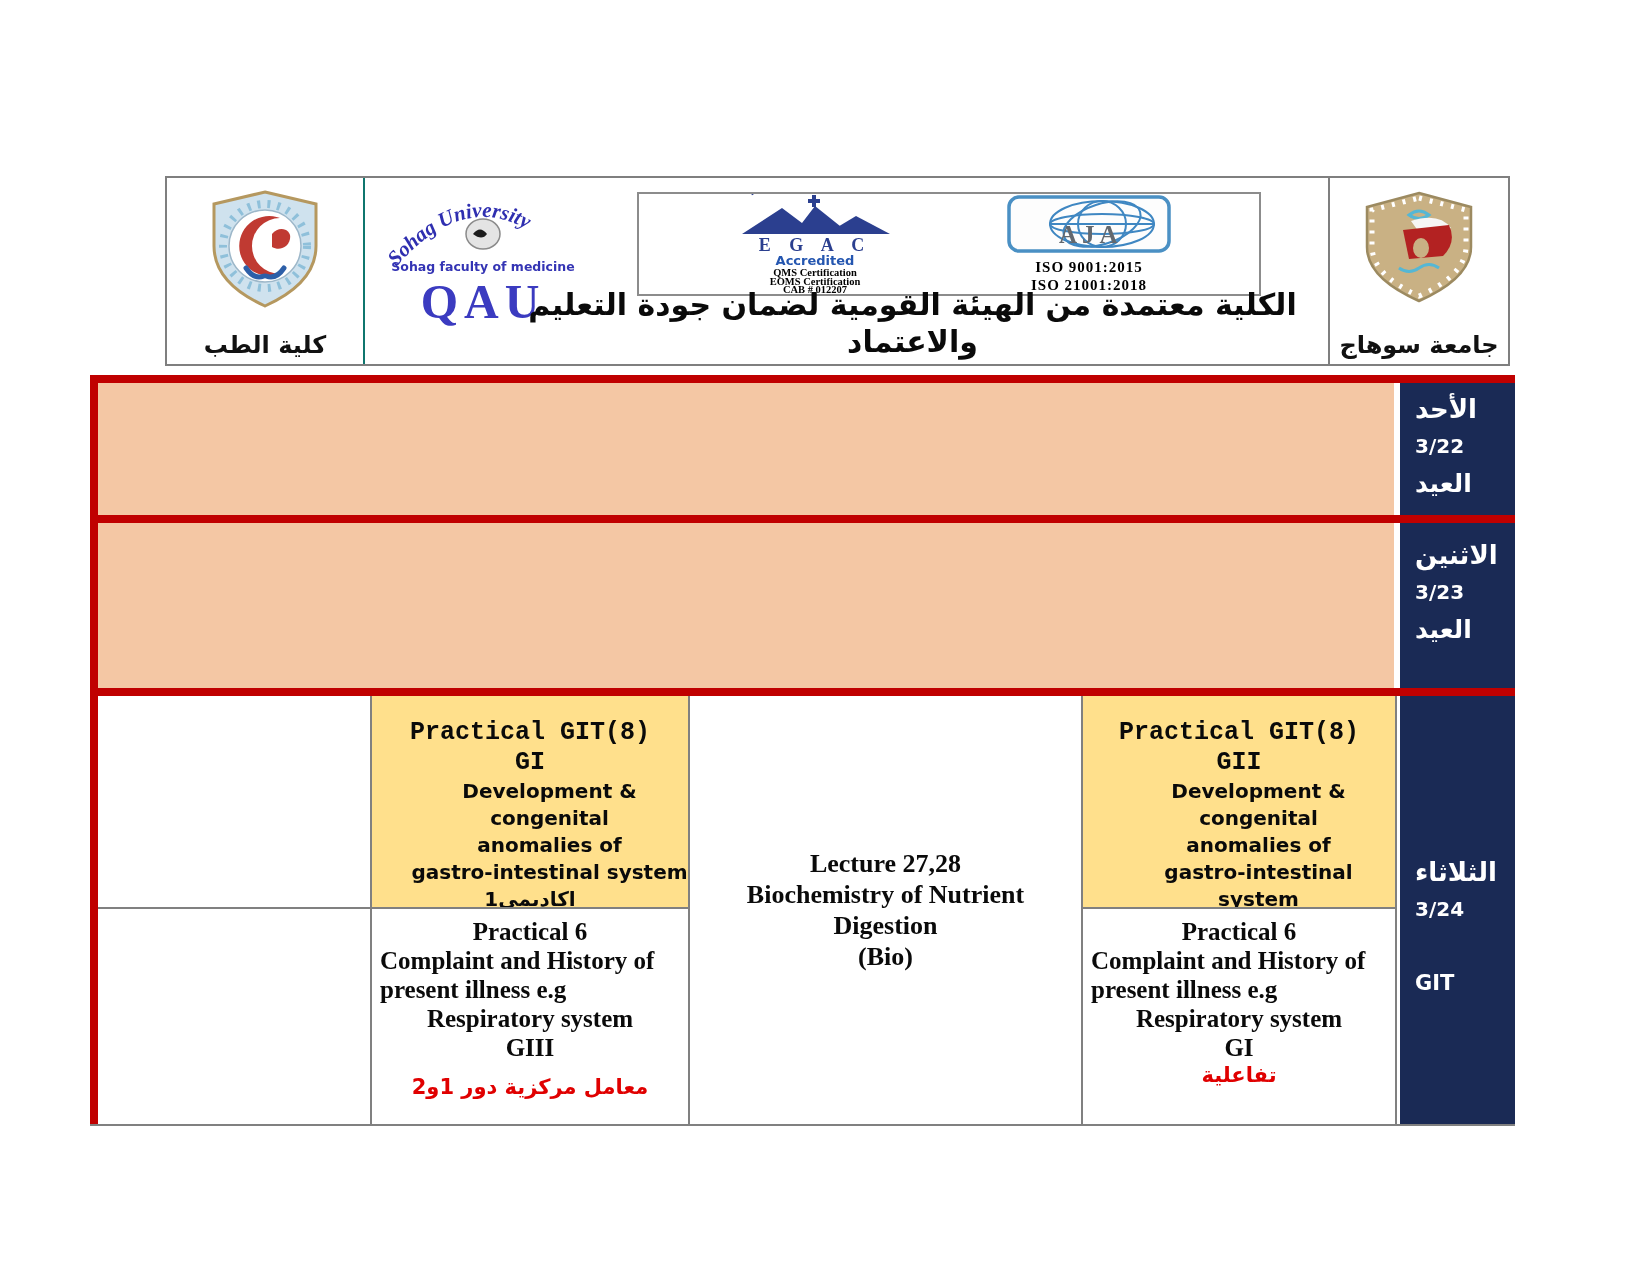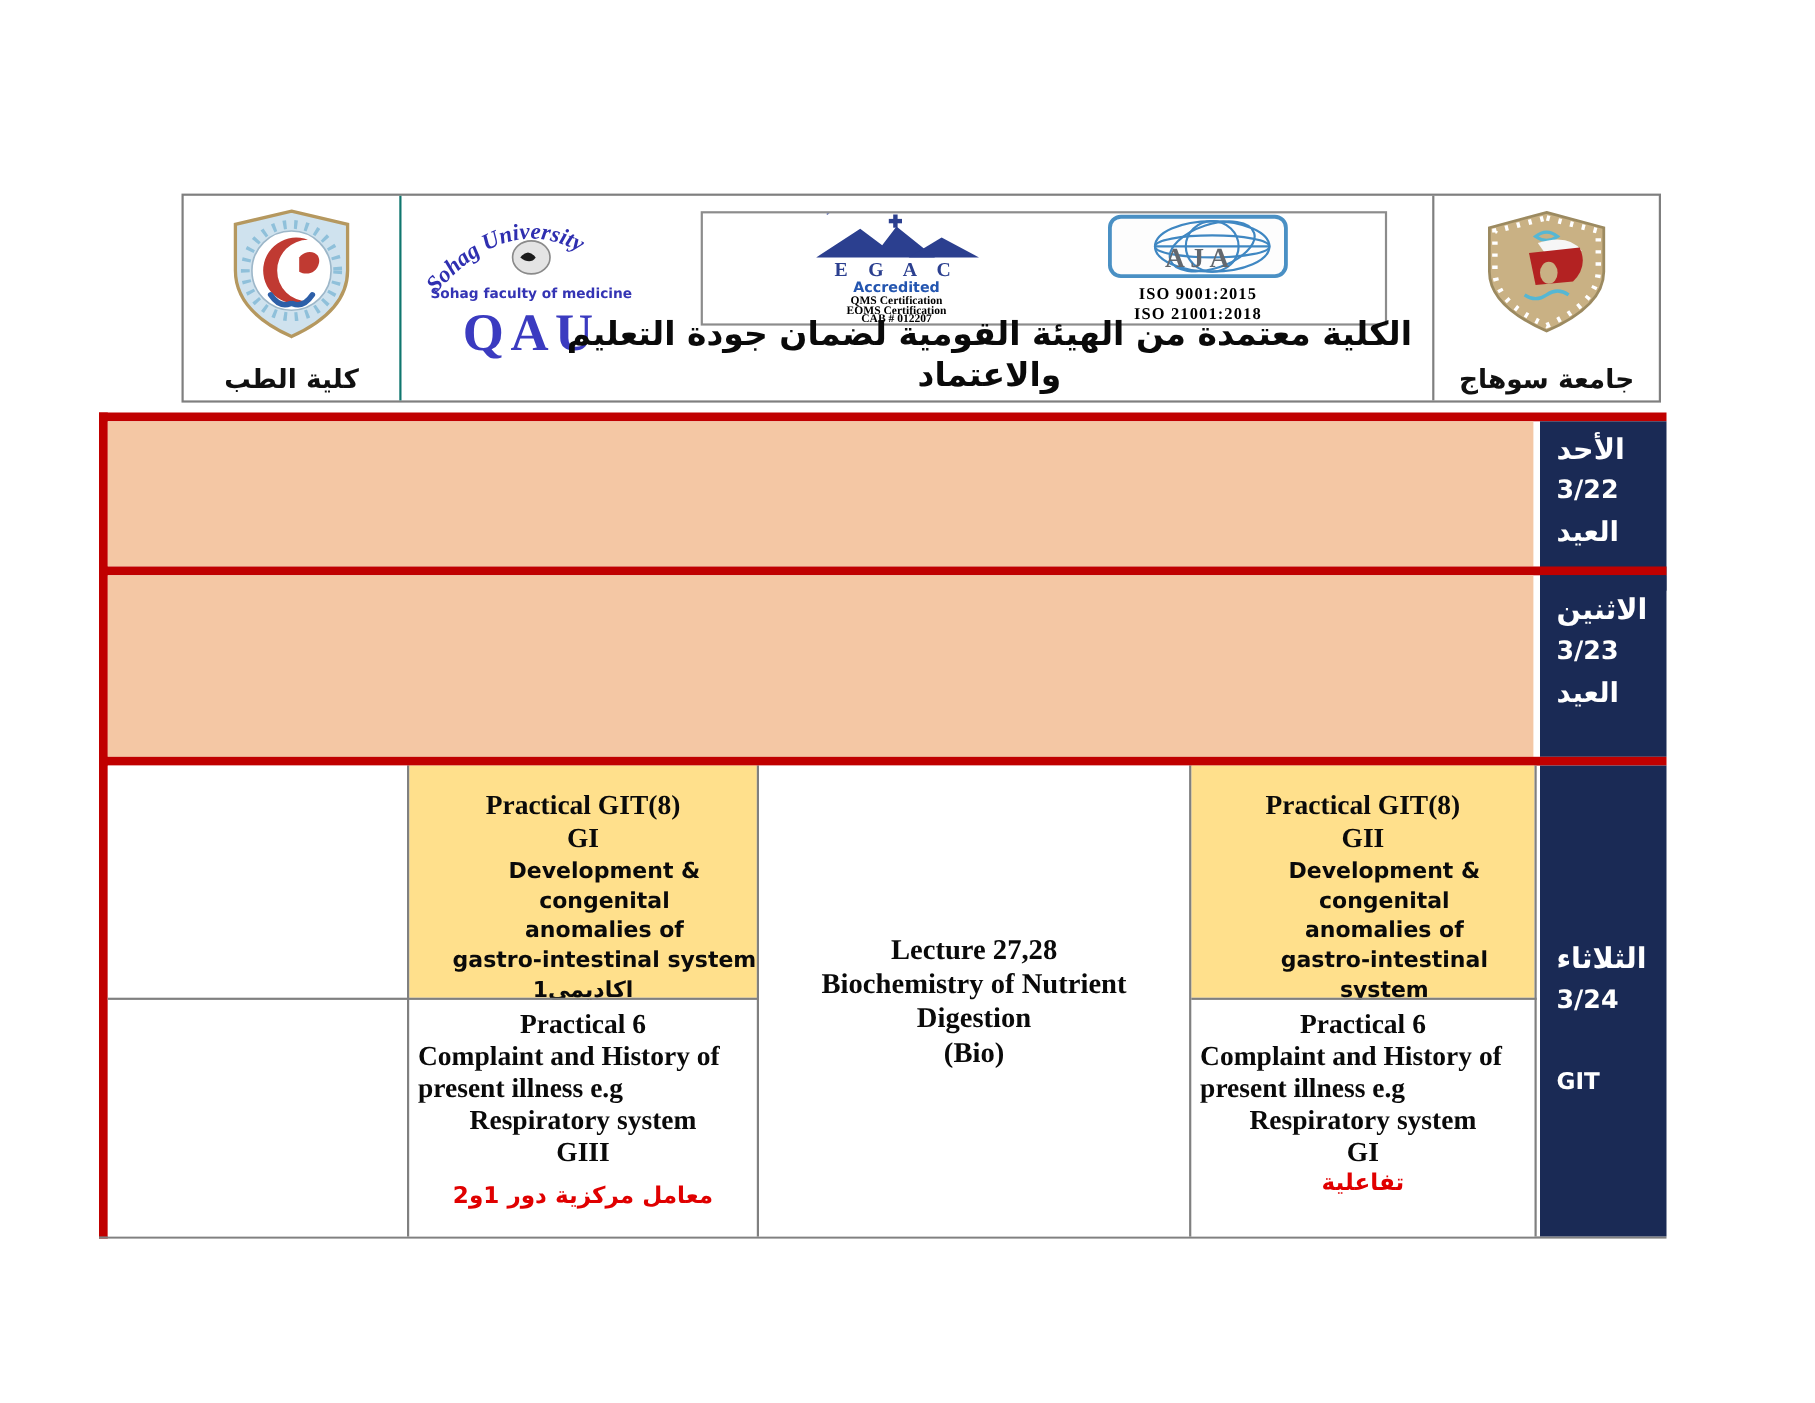--- a/index.html
+++ b/index.html
@@ -6,21 +6,21 @@
   body { background:#ffffff; }
   #page { position:relative; width:1650px; height:1275px; background:#fff; overflow:hidden;
           font-family:"DejaVu Sans", sans-serif; }
   .abs { position:absolute; }
 
   
   .header-box { left:165px; top:176px; width:1345px; height:190px; border:2px solid #7f7f7f; display:flex; background:#fff; }
   .hsec { position:relative; height:100%; }
   .hsec-1 { width:198px; border-right:2px solid #0f766e; }
   .hsec-2 { flex:1; border-right:2px solid #7f7f7f; }
-  .hsec-3 { width:204px; }
+  .hsec-3 { width:178px; }
   .logo-caption { position:absolute; left:0; right:0; bottom:5px; text-align:center;
                   font-weight:700; font-size:24px; color:#111; }
   .shield-svg { display:block; margin:10px auto 0; }
   .qau-wrap { position:absolute; left:4px; top:4px; width:232px; height:154px; }
   .cert-box { position:absolute; left:272px; top:14px; width:624px; height:104px;
               border:2px solid #8c8c8c; background:#fff; display:flex; align-items:center;
               justify-content:center; gap:18px; }
   .accr-text { position:absolute; left:0; right:0; top:108px; padding-left:132px;
                text-align:center; font-weight:700; font-size:30px; line-height:37px; color:#0a0a0a; }
 
@@ -36,40 +36,40 @@
   .row-holiday { background:#F4C7A4; }
   .r1-main { left:98px; top:383px; width:1296px; height:132px; }
   .r2-main { left:98px; top:523px; width:1296px; height:165px; }
 
   .day-cell { background:#1A2A55; color:#fff; font-weight:700; text-align:left;
               padding-left:15px; line-height:37px; }
   .day-1 { left:1400px; top:383px; width:115px; height:154px; padding-top:8px; }
   .day-2 { left:1400px; top:523px; width:115px; height:165px; padding-top:14px; }
   .day-3 { left:1400px; top:696px; width:115px; height:428px; padding-top:158px; }
   .day-name { font-size:26px; }
-  .day-date { font-size:23px; }
+  .day-date { font-size:20px; }
   .day-note { font-size:25px; }
   .day-note-en { font-size:21px;margin-top:37px; }
 
   
   .cell-white { background:#fff; }
   .cell-yellow { background:#FFE08C; }
   .col-a      { left:98px;   top:696px; width:272px; height:428px; }
   .vline      { width:2px; height:428px; top:696px; }
   .v-b { left:370px; } .v-c { left:688px; } .v-d { left:1081px; } .v-e { left:1395px; }
   .colb-top    { left:372px;  top:696px; width:316px; height:211px; }
   .colb-bottom { left:372px;  top:909px; width:316px; height:215px; }
   .colc        { left:690px;  top:696px; width:391px; height:428px; display:flex; flex-direction:column;
                  justify-content:center; align-items:center; }
   .cold-top    { left:1083px; top:696px; width:312px; height:211px; }
   .cold-bottom { left:1083px; top:909px; width:312px; height:215px; }
   .hline-ab { left:98px;   top:907px; width:592px; height:2px; }
   .hline-d  { left:1083px; top:907px; width:314px; height:2px; }
 
-  .serif { font-family:Liberation Serif, serif; }
+  .serif { font-family:Liberation Mono, monospace; }
   .cell-title { font-weight:700; font-size:25px; line-height:30px; text-align:center; color:#0a0a0a; }
   .cell-sans  { font-weight:700; font-size:20px; line-height:27px; text-align:center; color:#0a0a0a;margin-left:39px; }
   .cell-mode  { font-weight:700; font-size:20px; line-height:27px; text-align:center; color:#0a0a0a; }
   .pad-top { padding-top:22px; }
   .p6 { padding:8px 8px 0; }
   .p6 .ln { font-family:"Liberation Serif", serif; font-weight:700; font-size:25px;
             line-height:29px; color:#0a0a0a; text-align:center; }
   .p6 .left { text-align:left; }
   .note-red { font-weight:700; font-size:21px; color:#E00000; text-align:center; line-height:26px; }
   .gap-note { margin-top:12px; }

